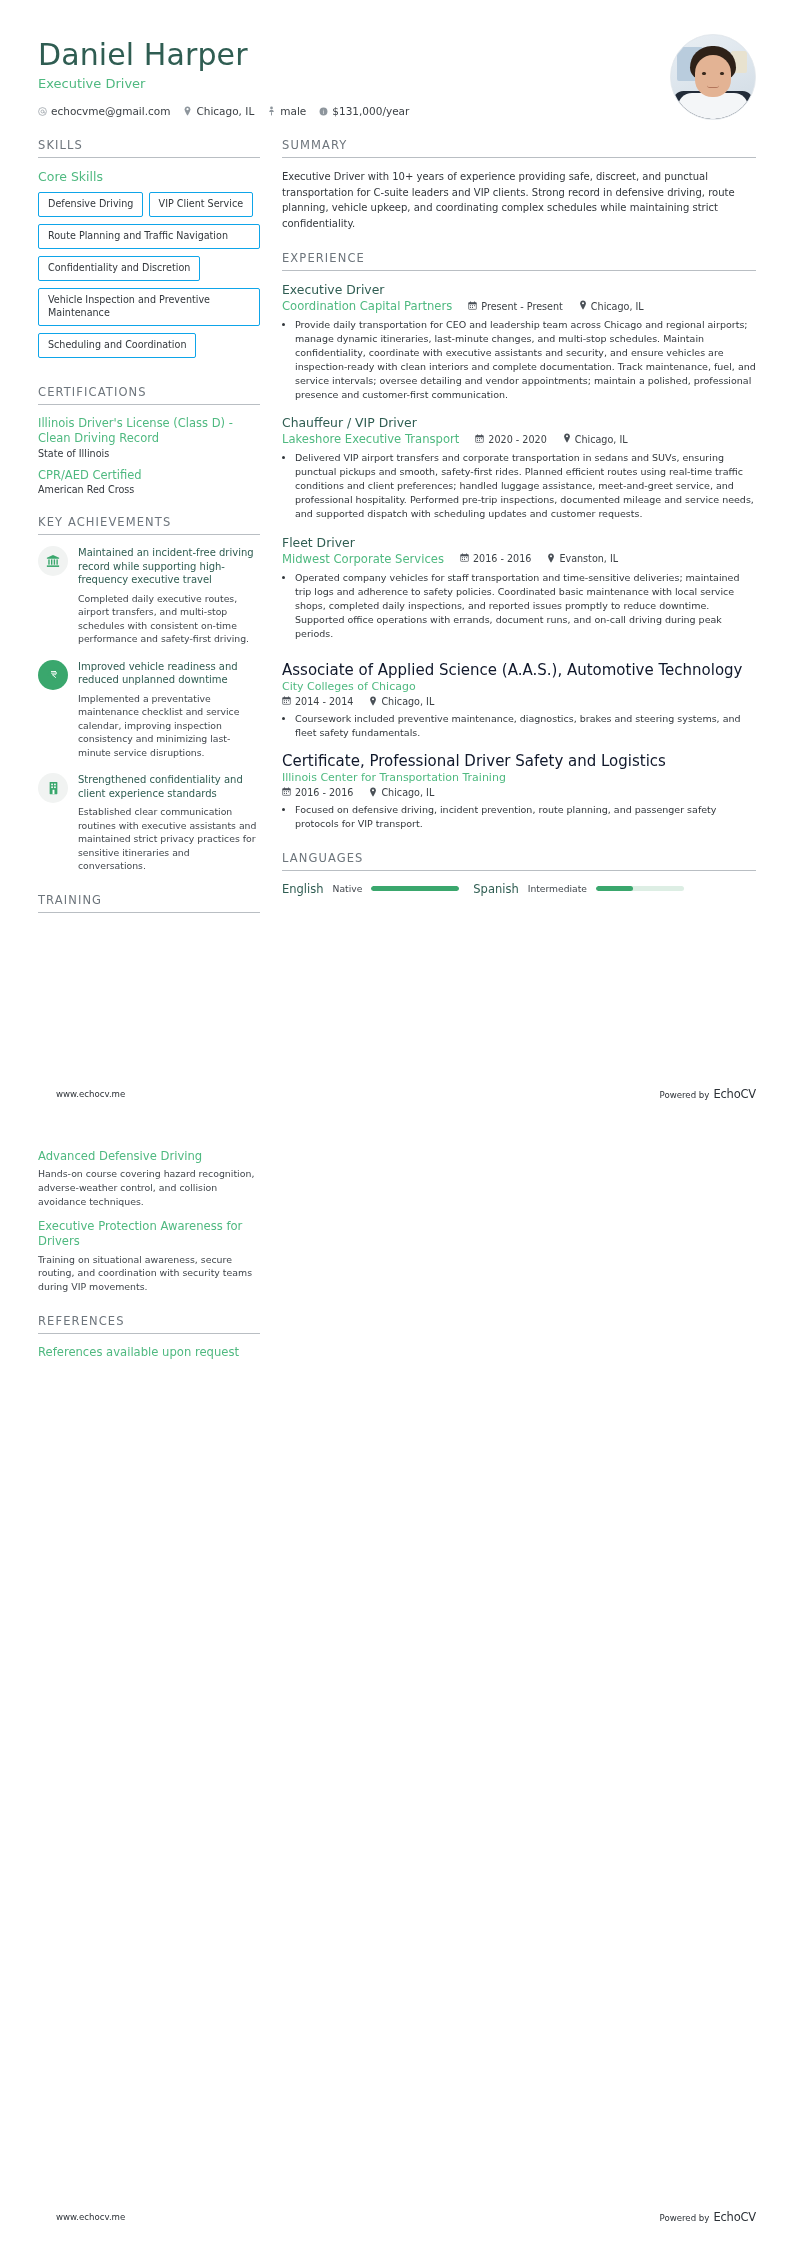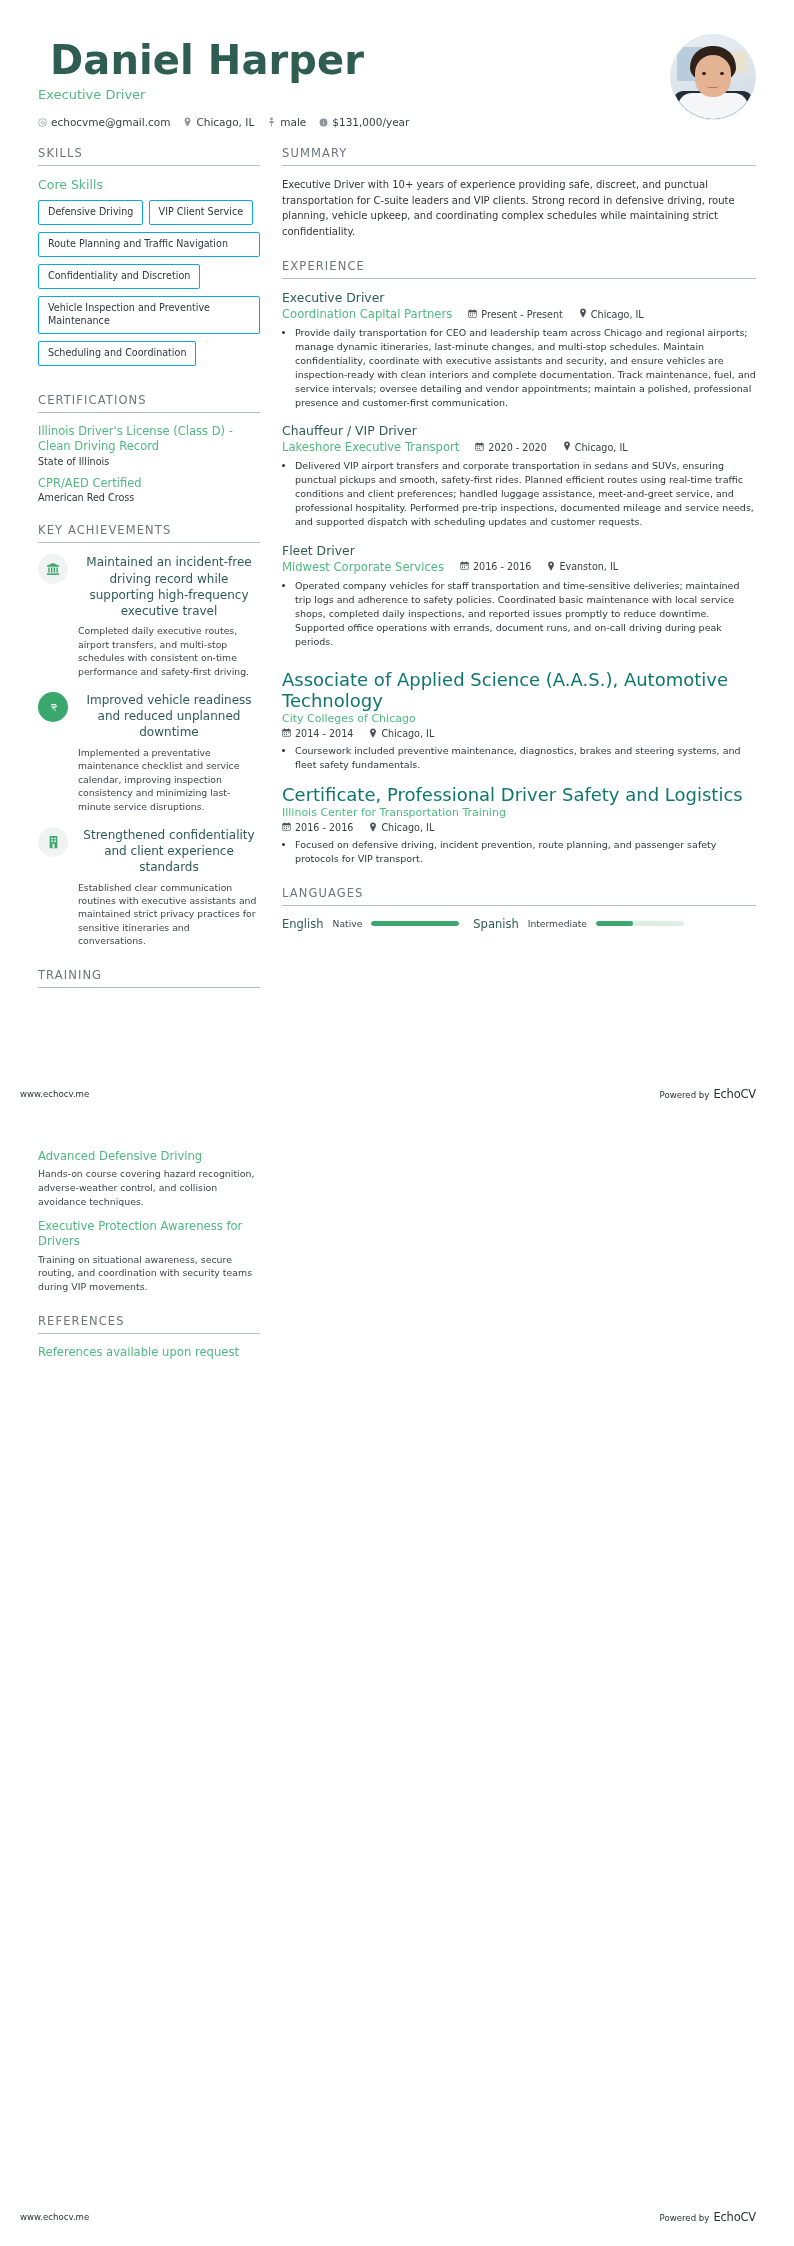--- a/index.html
+++ b/index.html
@@ -27,26 +27,26 @@
   
   .header {
     display: flex;
     align-items: flex-start;
     justify-content: space-between;
     padding: 8px 4px 0 4px;
     margin-bottom: 18px;
   }
   .header-left { padding-top: 4px; }
   .name {
-    font-size: 40px;
-    font-weight: 700;
+    font-size: 30px;
+    font-weight: 400;
     color: #2f5d52;
     letter-spacing: .1px;
     line-height: 1.1;
-    margin: 0 0 5px 12px;
+    margin: 0 0 5px 0;
   }
   .job-title {
     font-size: 13px;
     color: #4fb980;
     font-weight: 400;
     margin-bottom: 14px;
   }
   .contact-row {
     display: flex;
     align-items: center;
@@ -129,24 +129,23 @@
   .ach-icon {
     width: 30px; height: 30px; flex: 0 0 30px;
     border-radius: 50%;
     background: #f1f3f2;
     display: flex; align-items: center; justify-content: center;
   }
   .ach-icon.filled { background: #3aa76d; }
   .ach-body { flex: 1 1 auto; min-width: 0; }
   .ach-title {
     color: #2f5d52;
-    font-size: 12px;
+    font-size: 10px;
     line-height: 1.35;
     margin-bottom: 5px;
-    text-align: center;
   }
   .ach-desc { color: #40464c; font-size: 9.3px; line-height: 1.45; }
 
   
   .train { margin-bottom: 11px; }
   .train-title { color: #4fb980; font-size: 11.6px; line-height: 1.32; margin-bottom: 3px; }
   .train-desc { color: #40464c; font-size: 9.4px; line-height: 1.45; }
 
   .ref-text { color: #4fb980; font-size: 11.6px; }
 
@@ -155,36 +154,36 @@
 
   .exp { margin-bottom: 13px; }
   .exp-title { color: #2f5d52; font-size: 12.4px; margin-bottom: 2px; }
   .exp-meta { display: flex; align-items: center; gap: 16px; margin-bottom: 5px; flex-wrap: wrap; }
   .exp-company { color: #4fb980; font-size: 11.6px; }
   .meta-chip { display: flex; align-items: center; gap: 4px; font-size: 9.6px; color: #3c4146; }
   .bullets { margin: 0; padding-left: 13px; }
   .bullets li { font-size: 9.5px; color: #32373c; line-height: 1.48; margin-bottom: 3px; }
 
   .edu { margin-bottom: 12px; }
-  .edu-degree { color: #0f766e; font-size: 18px; margin-bottom: 1px; }
+  .edu-degree { color: #0f172a; font-size: 15px; margin-bottom: 1px; }
   .edu-school { color: #4fb980; font-size: 11px; margin-bottom: 3px; }
   .edu-meta { display: flex; align-items: center; gap: 16px; margin-bottom: 4px; }
 
   
   .langs { display: flex; align-items: center; gap: 14px; flex-wrap: wrap; }
   .lang { display: flex; align-items: center; gap: 9px; }
   .lang-name { color: #2f5d52; font-size: 11.5px; }
   .lang-level { color: #40464c; font-size: 9.2px; }
   .lang-bar { width: 88px; height: 5px; border-radius: 3px; background: #ddeee4; position: relative; overflow: hidden; }
   .lang-bar > i { position: absolute; left: 0; top: 0; bottom: 0; background: #3aa76d; border-radius: 3px; display: block; }
 
   
   .footer {
     position: absolute;
-    left: 20px; right: 38px;
+    left: 56px; right: 38px;
     bottom: 22px;
     display: flex;
     align-items: center;
     justify-content: space-between;
   }
   .footer-url { font-size: 8.6px; color: #2b3036; }
   .footer-powered { font-size: 8.6px; color: #2b3036; display: flex; align-items: baseline; gap: 4px; }
   .footer-brand { font-size: 11.5px; color: #2b3036; letter-spacing: -.2px; }
 </style>
 </head>

